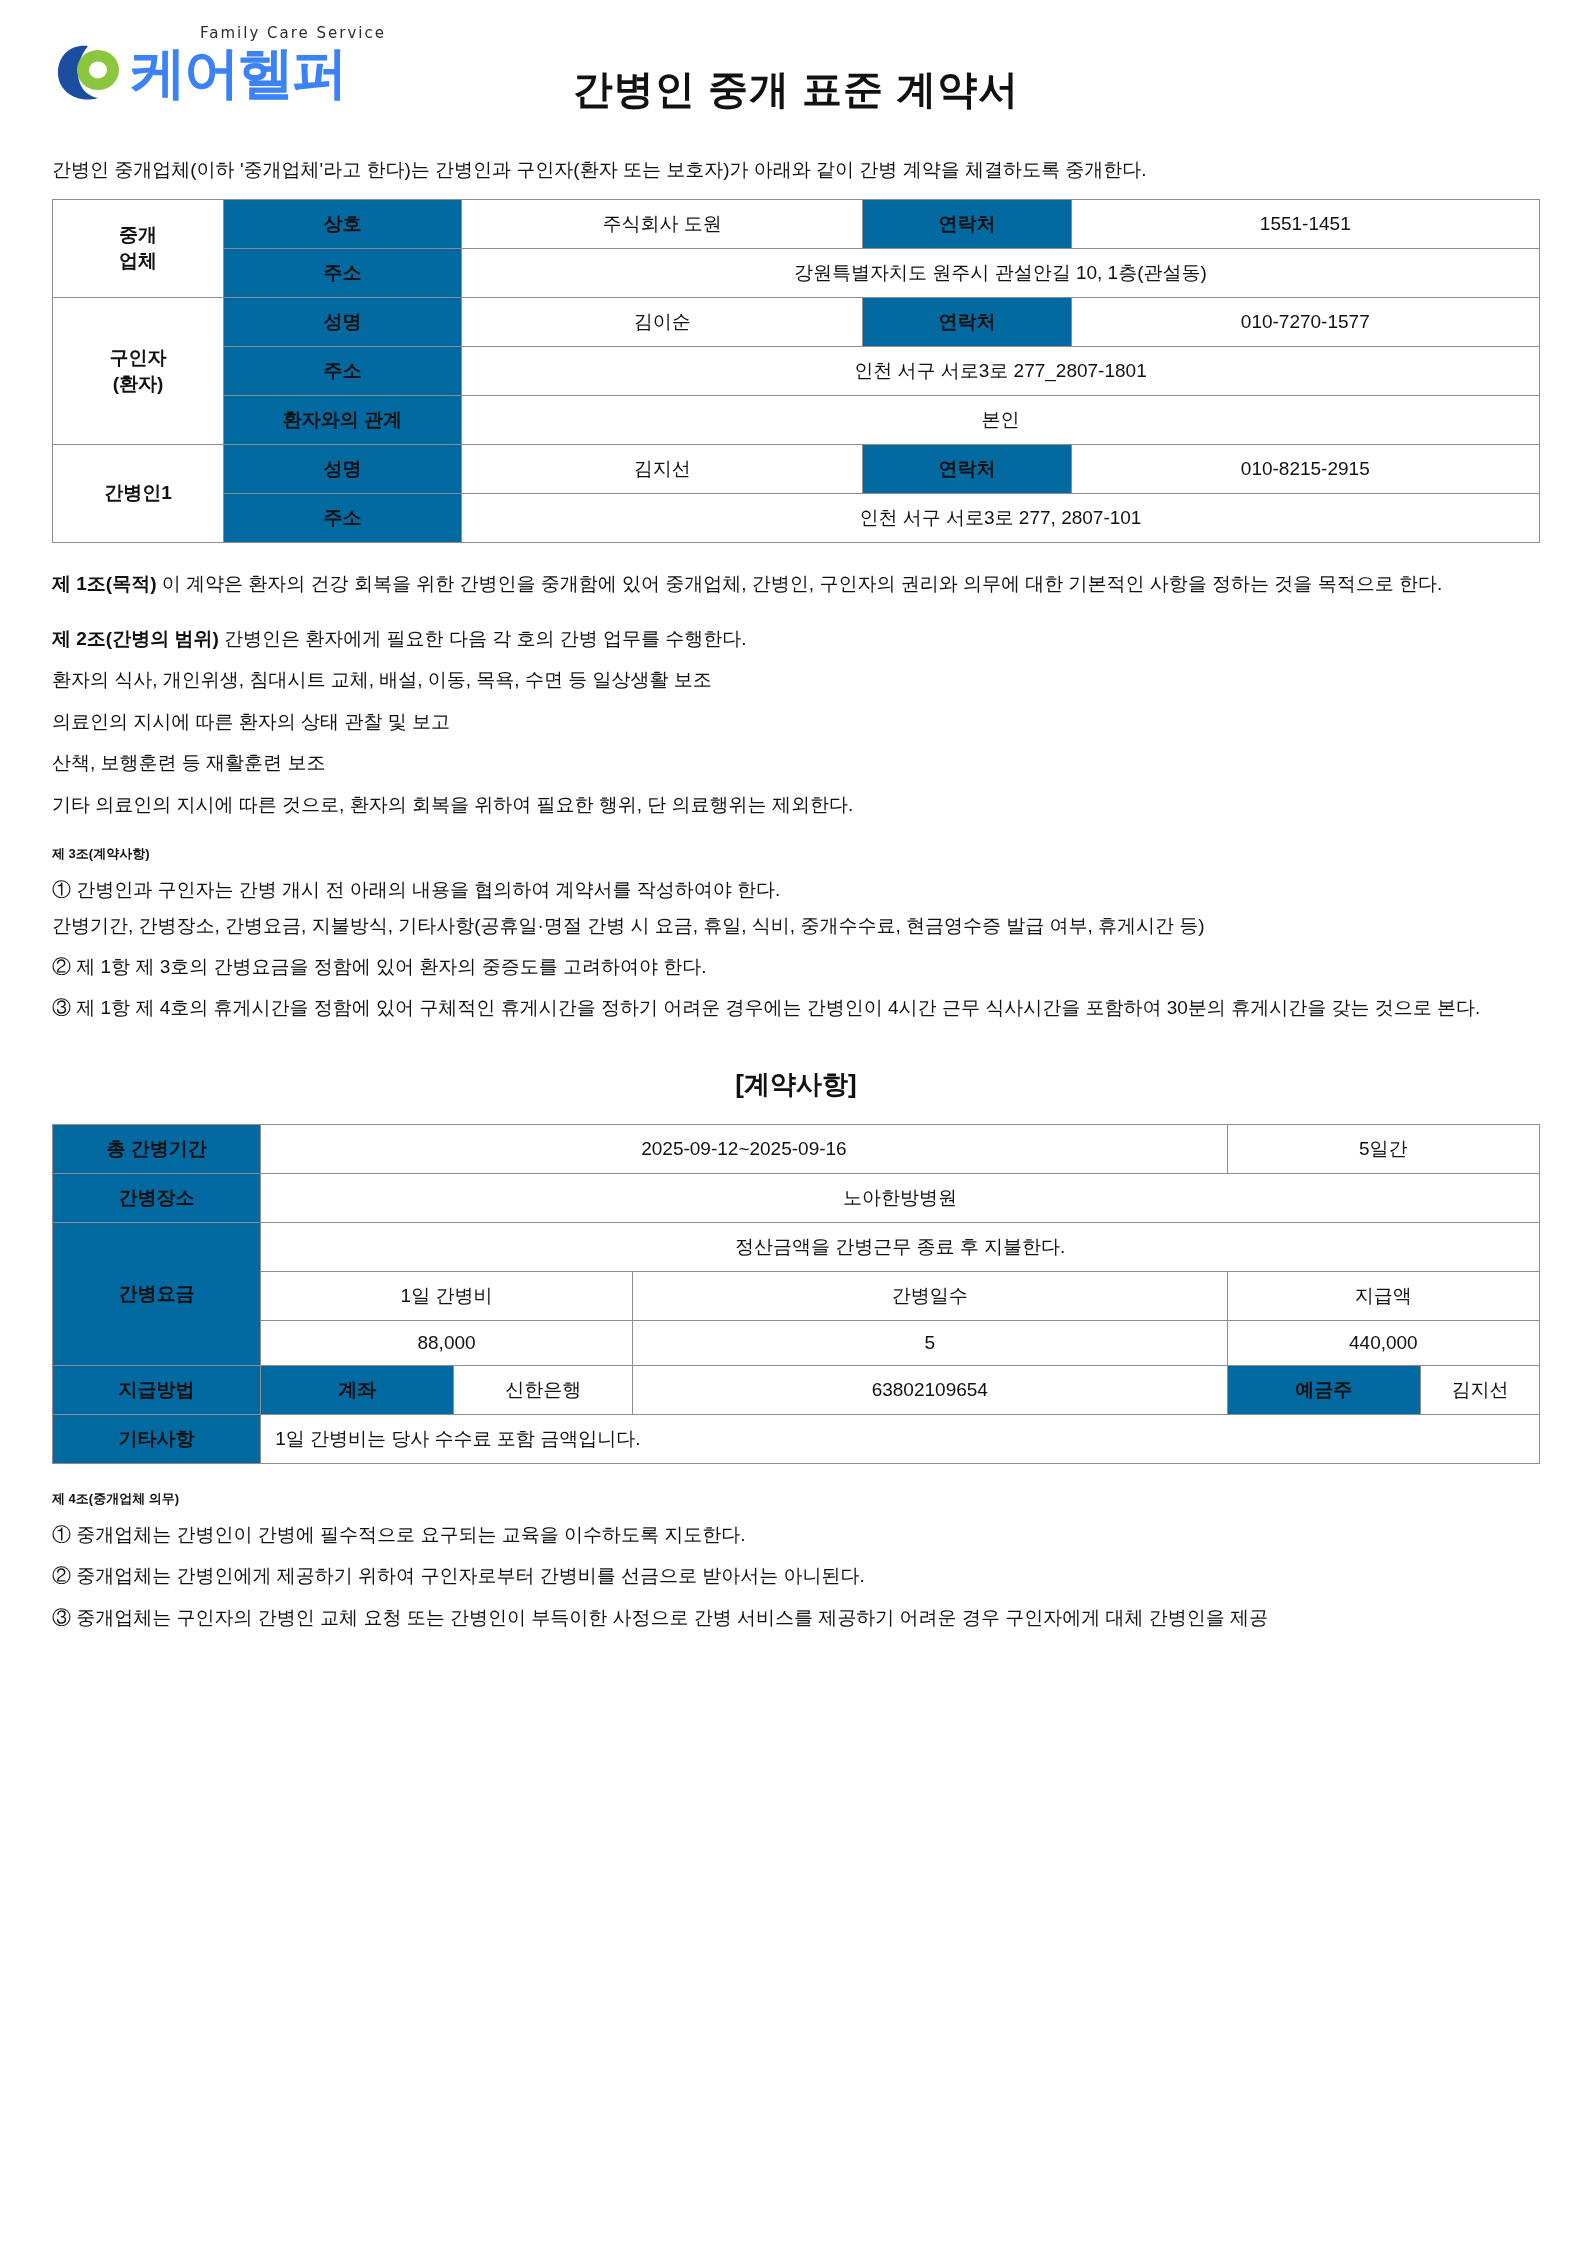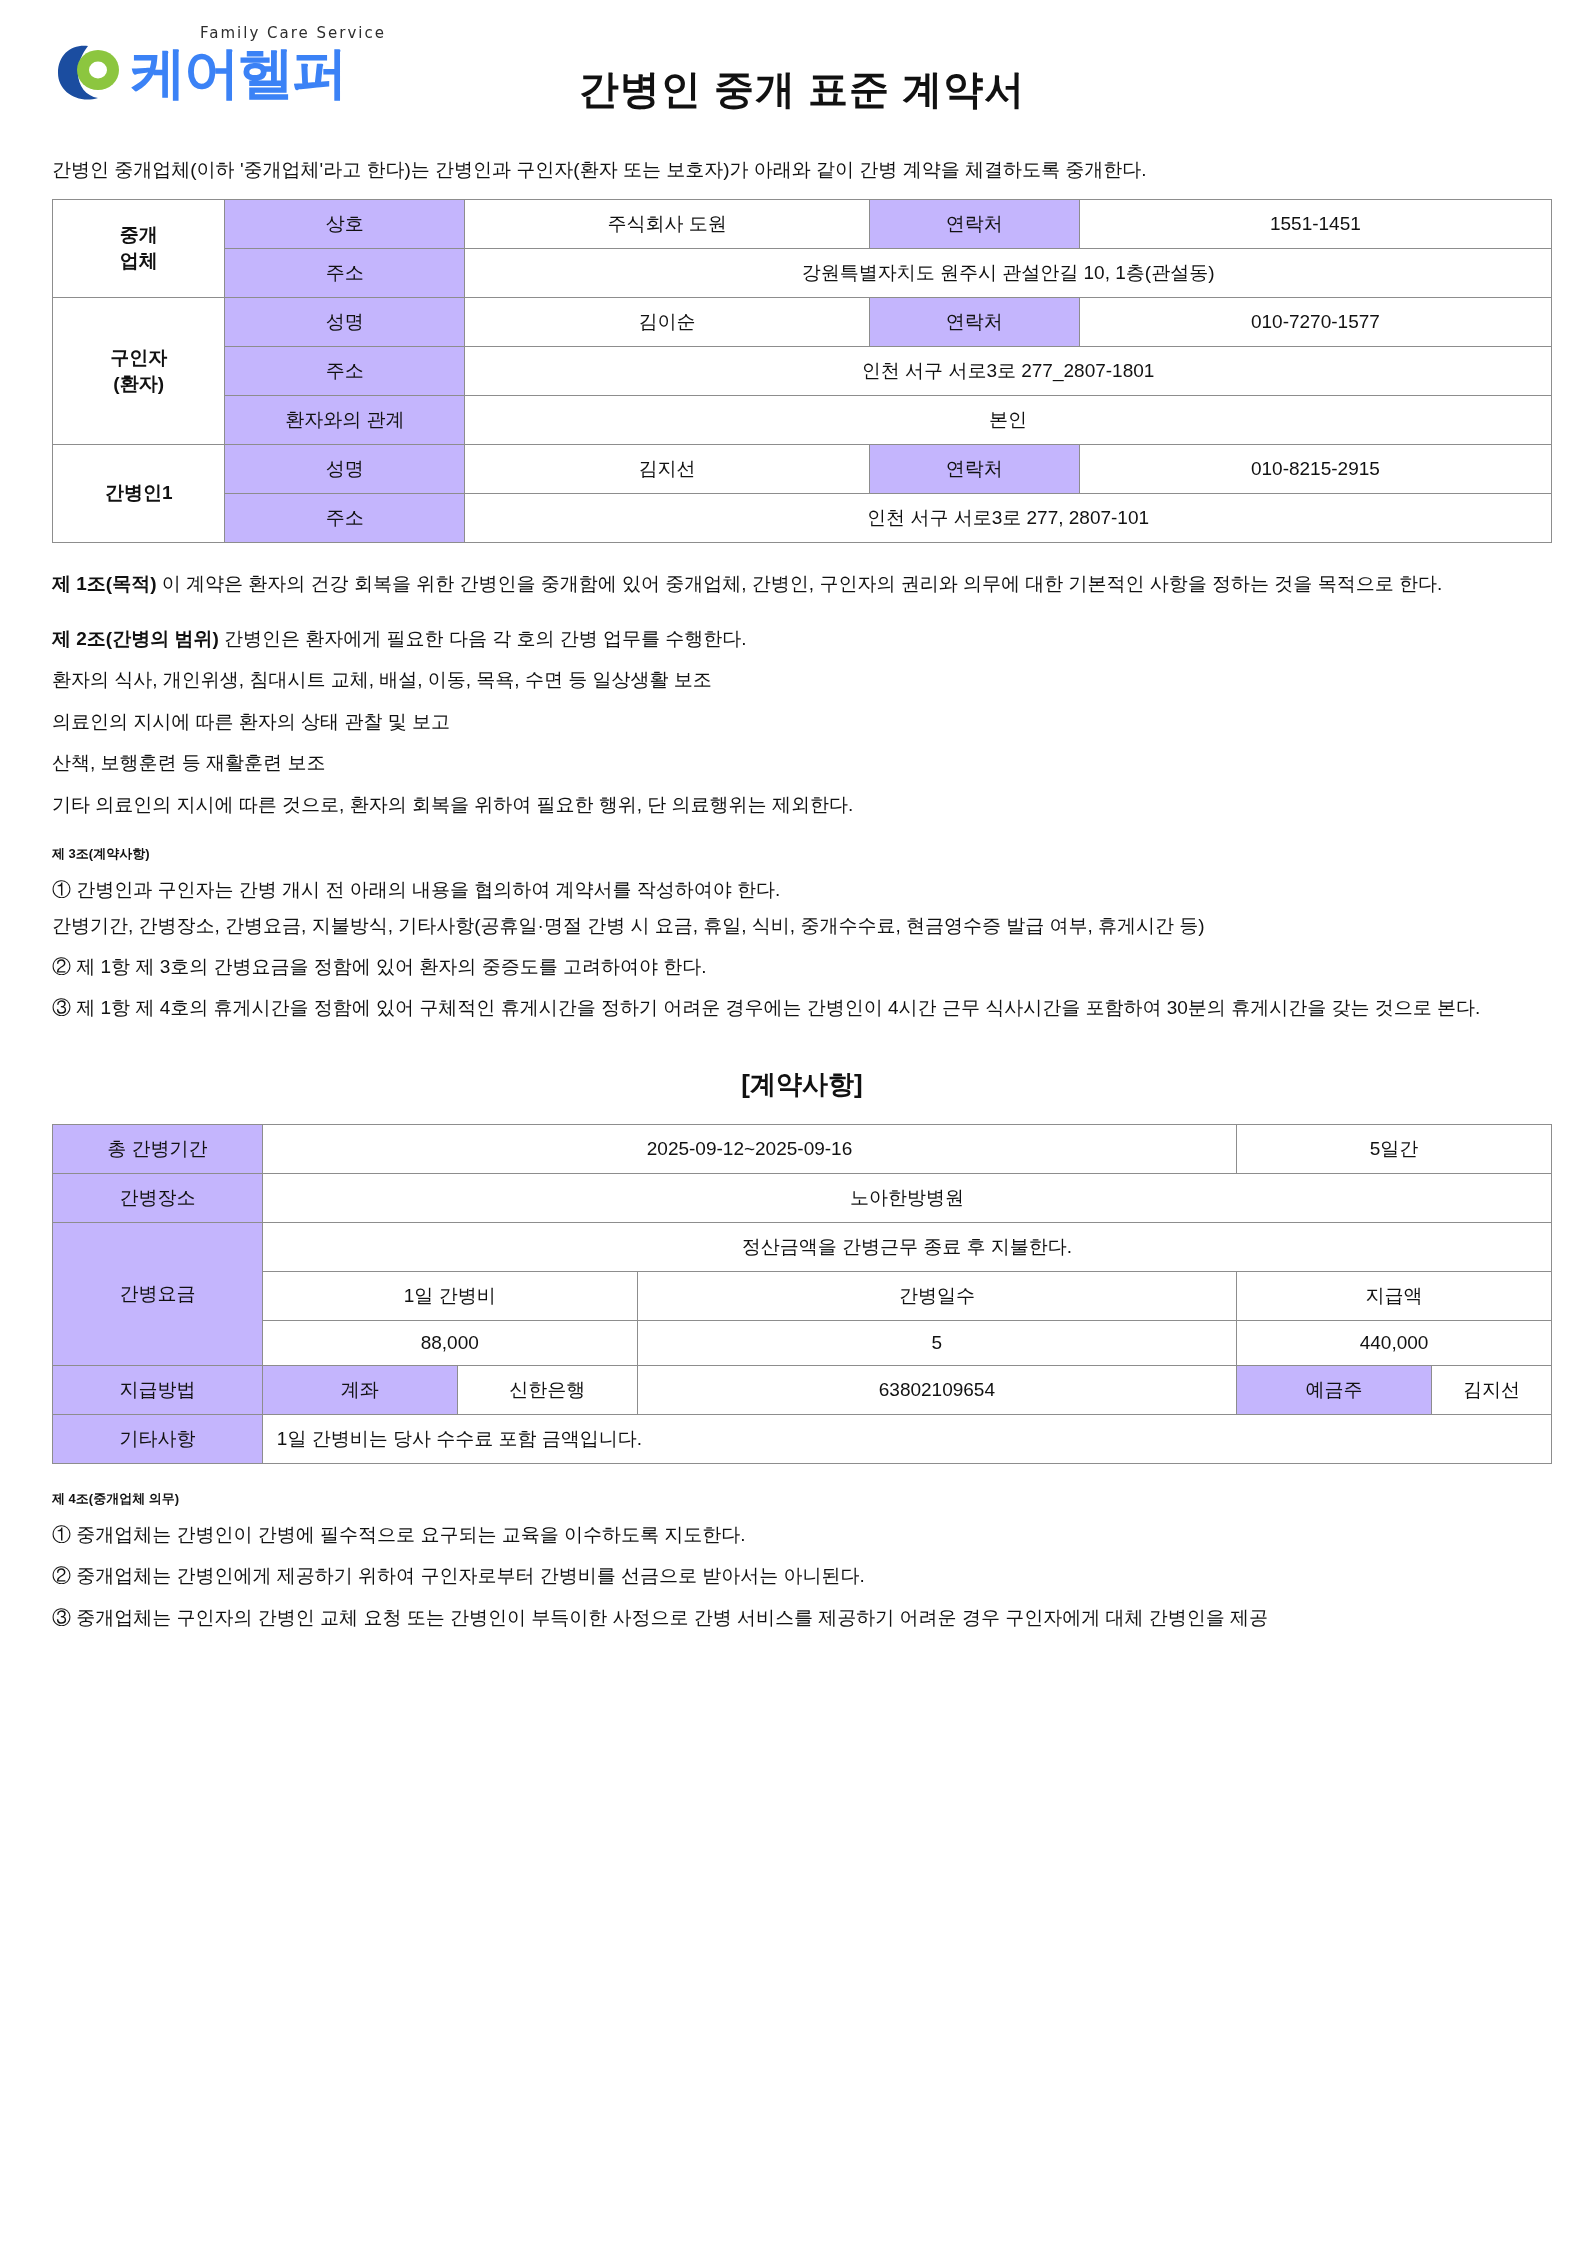--- a/index.html
+++ b/index.html
@@ -12,21 +12,21 @@
     min-height: 2245px;
     font-family: "Liberation Sans", sans-serif;
     color: #111111;
     position: relative;
     overflow: hidden;
   }
   .page {
     width: 1588px;
     min-height: 2245px;
     box-sizing: border-box;
-    padding: 18px 36px 0 52px;
+    padding: 18px 48px 0 52px;
     position: relative;
   }
 
   
   .header {
     position: relative;
     height: 112px;
   }
   .logo {
     position: absolute;
@@ -87,22 +87,22 @@
   }
   table.doc td {
     border: 1px solid #8d8d8d;
     font-size: 19px;
     padding: 11px 8px;
     text-align: center;
     vertical-align: middle;
     word-break: keep-all;
   }
   td.lbl {
-    font-weight: normal;
-    background: #c4b5fd;
+    font-weight: bold;
+    background: #0369a1;
   }
   td.side {
     font-weight: bold;
     font-size: 20px;
     line-height: 1.35;
   }
 
   
   .clause {
     margin-top: 26px;

